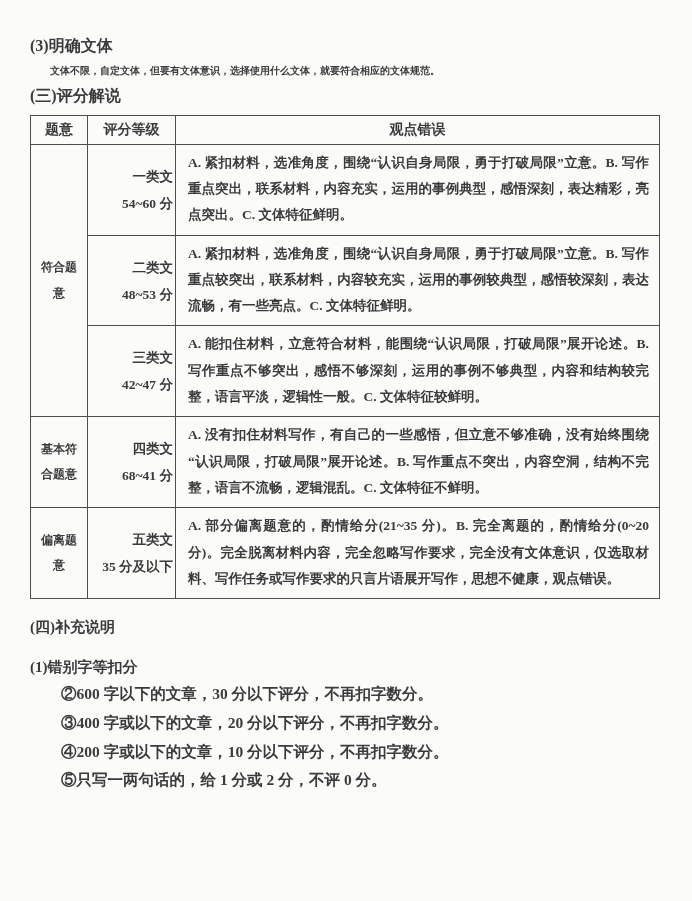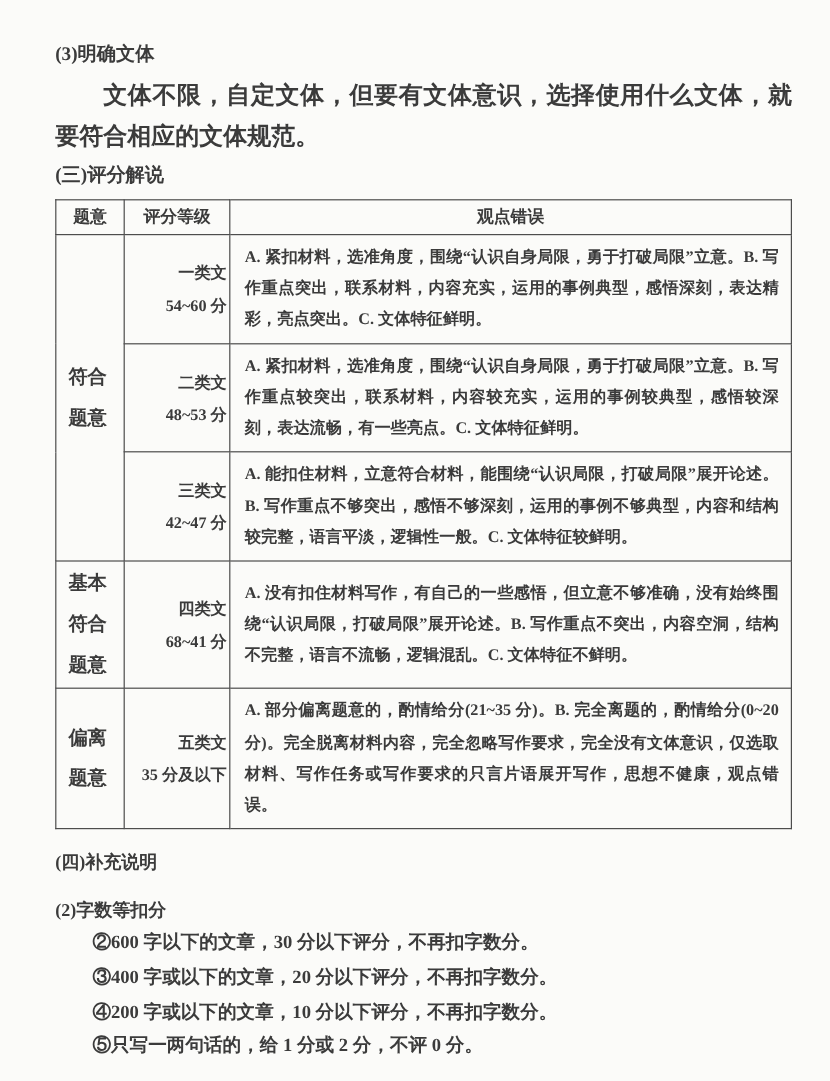--- a/index.html
+++ b/index.html
@@ -1,36 +1,36 @@
 <!DOCTYPE html>
 <html lang="zh"><head>
 <meta charset="utf-8">
 <style>
   html,body { margin:0; padding:0; background:#f7f7f5; }
   .page {
     width:692px; height:901px; box-sizing:border-box;
-    padding:34px 32px 0 46px;
+    padding:34px 32px 0 30px;
     background:#fbfbf9;
     font-family:"Liberation Serif","DejaVu Serif",serif;
     color:#3b3b3b;
     font-weight:bold;
     overflow:hidden;
   }
   .heading { font-size:16px; line-height:1.55; margin:0 0 4px 0; }
-  .para { font-size:20px; line-height:1.7; margin:0 0 4px 0; text-indent:2em; text-align:justify; }
+  .para { font-size:10px; line-height:1.7; margin:0 0 4px 0; text-indent:2em; text-align:justify;font-family:Liberation Mono, monospace; }
   .rubric-table {
     border-collapse:collapse; width:100%; table-layout:fixed;
     margin:6px 0 10px 0;
     border-radius:32px;
   }
   .rubric-table th, .rubric-table td { border:1.4px solid #4d4d4d; }
   .rubric-table th { font-size:14px; height:26px; font-weight:bold; }
   .col-topic { width:57px; }
   .col-grade { width:88px; }
-  .topic-cell { font-size:16px; line-height:2.1; padding:2px 10px; }
+  .topic-cell { text-align:center; font-size:12px; line-height:2.1; padding:2px 10px; }
   .grade-cell { text-align:right; font-size:13.5px; line-height:2.0; padding:2px 2px; }
   .features-cell { font-size:13.5px; line-height:1.95; padding:5px 10px 6px 12px; text-align:justify; }
   .supp-heading { font-size:15px; line-height:1.6; margin:16px 0 2px 0; }
   .supp-para { font-size:15.5px; line-height:1.7; margin:0 0 3px 0; text-indent:2em; text-align:justify; }
   .supp-item { font-size:15.5px; line-height:1.72; margin:0 0 2px 0; text-indent:2em; text-align:justify; }
 </style>
 </head>
 <body>
 
 <div class="page">
@@ -88,20 +88,20 @@
         <td class="grade-cell">
           <div>五类文</div>
           <div>35 分及以下</div>
         </td>
         <td class="features-cell">A. 部分偏离题意的，酌情给分(21~35 分)。B. 完全离题的，酌情给分(0~20 分)。完全脱离材料内容，完全忽略写作要求，完全没有文体意识，仅选取材料、写作任务或写作要求的只言片语展开写作，思想不健康，观点错误。</td>
       </tr>
     </tbody>
   </table>
 
   <div class="supp-heading">(四)补充说明</div>
-  <div class="supp-heading">(2)字数等扣分</div>
+  <div class="supp-heading">(1)错别字等扣分</div>
 
   <p class="supp-item">②600 字以下的文章，30 分以下评分，不再扣字数分。</p>
   <p class="supp-item">③400 字或以下的文章，20 分以下评分，不再扣字数分。</p>
   <p class="supp-item">④200 字或以下的文章，10 分以下评分，不再扣字数分。</p>
   <p class="supp-item">⑤只写一两句话的，给 1 分或 2 分，不评 0 分。</p>
 
 </div>
 
 </body></html>

